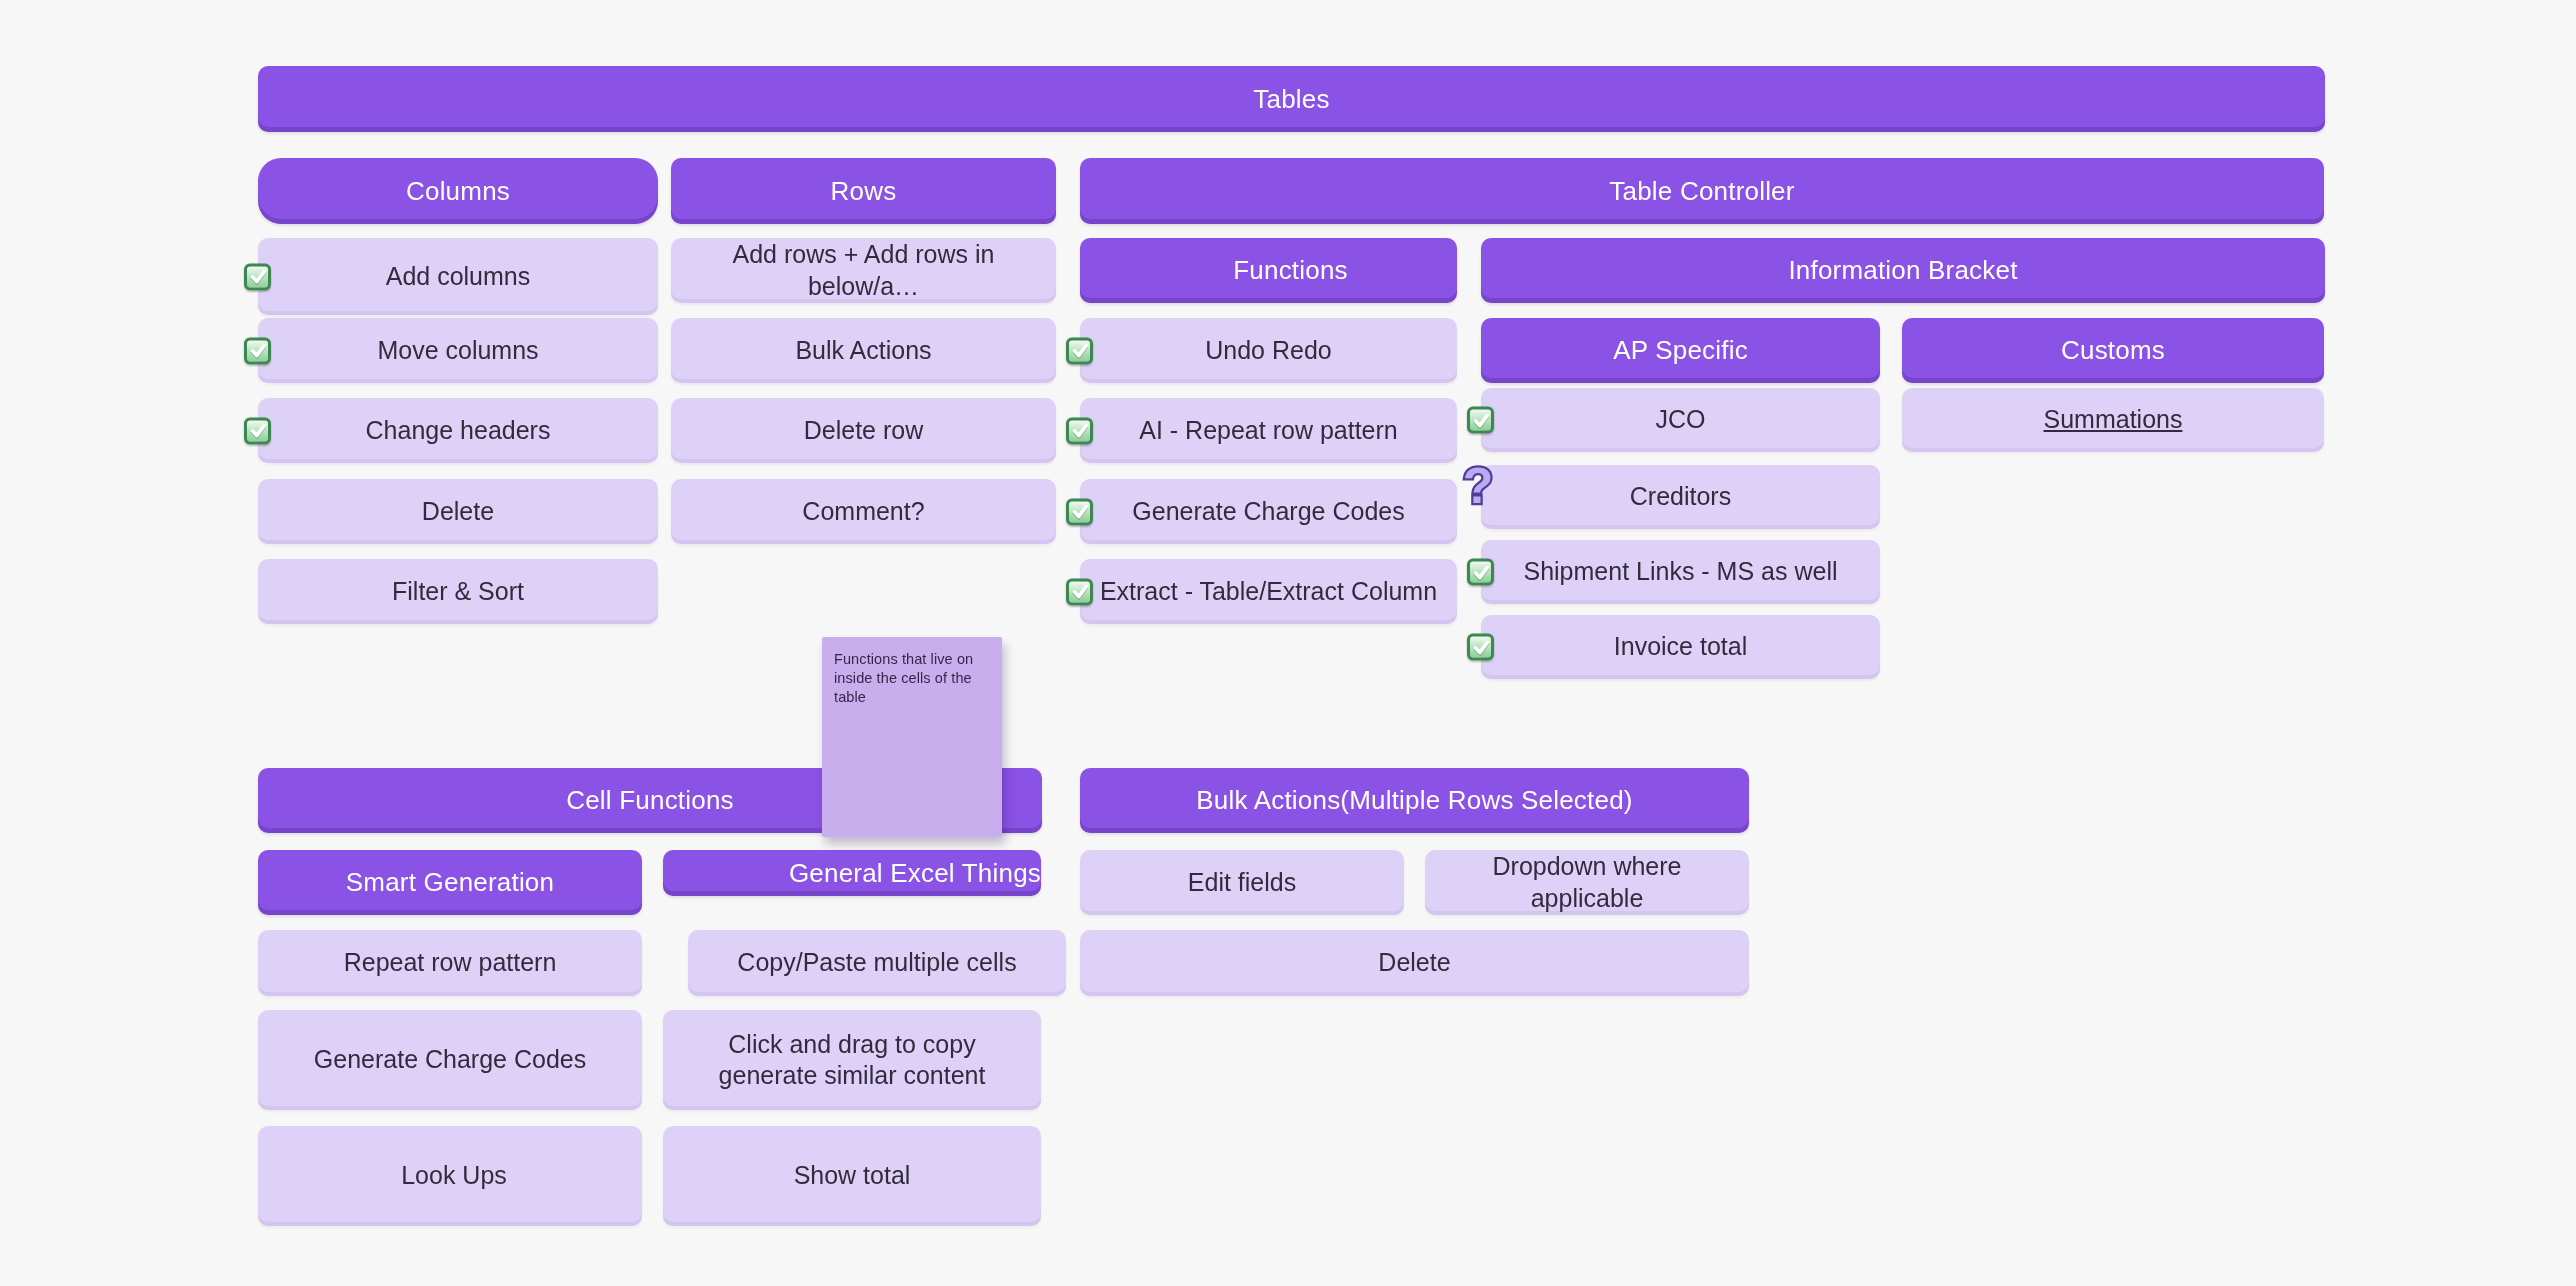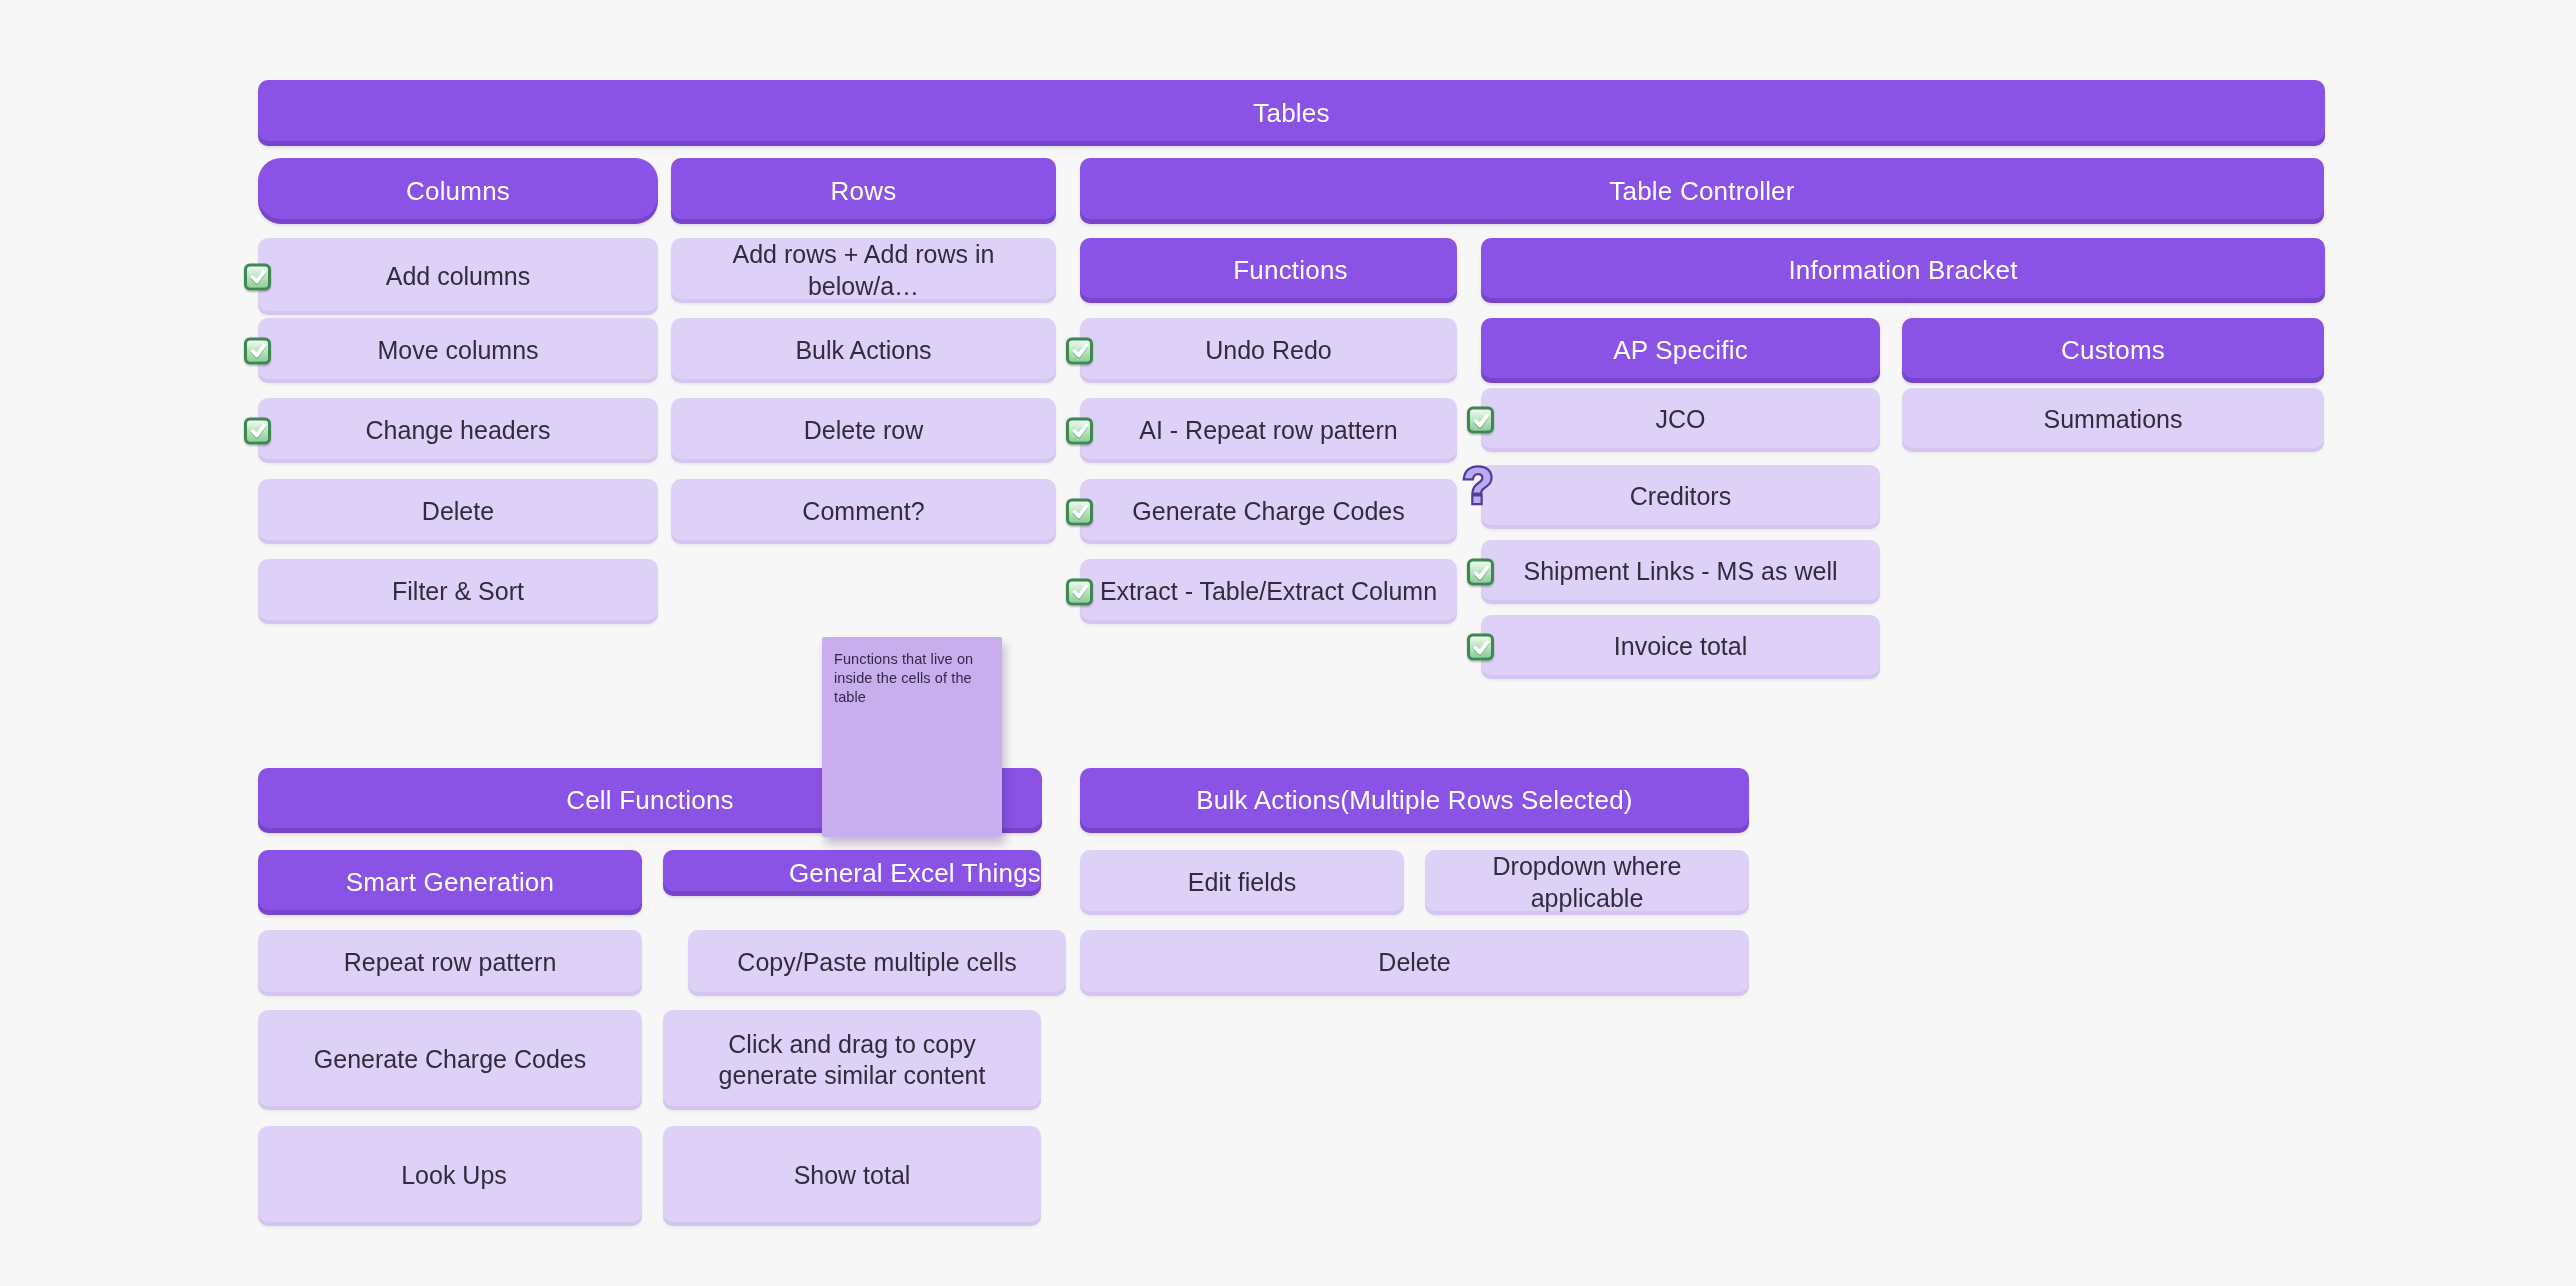--- a/index.html
+++ b/index.html
@@ -41,21 +41,21 @@
     font-size:14.5px;font-weight:500;line-height:1.32;letter-spacing:0.1px;
     padding:13px 12px;box-sizing:border-box;text-align:left;
     box-shadow:3px 7px 10px rgba(40,15,85,.25);z-index:5;
   }
 </style>
 </head>
 <body>
 
 <div class="board">
 
-  <div class="hdr" style="left:258px;top:80px;width:2067px;height:66px;">
+  <div class="hdr" style="left:258px;top:66px;width:2067px;height:66px;">
     <span class="lbl">Tables</span>
   </div>
 
   <div class="hdr" style="left:258px;top:158px;width:400px;height:66px;border-radius:23px;">
     <span class="lbl">Columns</span>
   </div>
   <div class="hdr" style="left:671px;top:158px;width:385px;height:66px;">
     <span class="lbl">Rows</span>
   </div>
   <div class="hdr" style="left:1080px;top:158px;width:1244px;height:66px;">
@@ -178,21 +178,21 @@
   </div>
   <div class="item" style="left:1481px;top:615px;width:399px;height:64px;">
     <span class="check">
         <svg viewBox="0 0 24 24">
           <path d="M5.5 12.5l5 5.5L19.5 6"></path>
         </svg>
       </span>
     <span class="lbl">Invoice total</span>
   </div>
 
-  <div class="item" style="left:1902px;top:388px;width:422px;height:64px;">
+  <div class="item" style="left:1902px;top:388px;width:422px;height:64px;text-decoration:underline;">
     <span class="lbl">Summations</span>
   </div>
 
   <div class="sticky" style="left:822px;top:637px;width:180px;height:200px;">
     <span class="lbl">Functions that live on inside the cells of the table</span>
   </div>
 
   <div class="hdr" style="left:258px;top:768px;width:784px;height:65px;">
     <span class="lbl">Cell Functions</span>
   </div>

